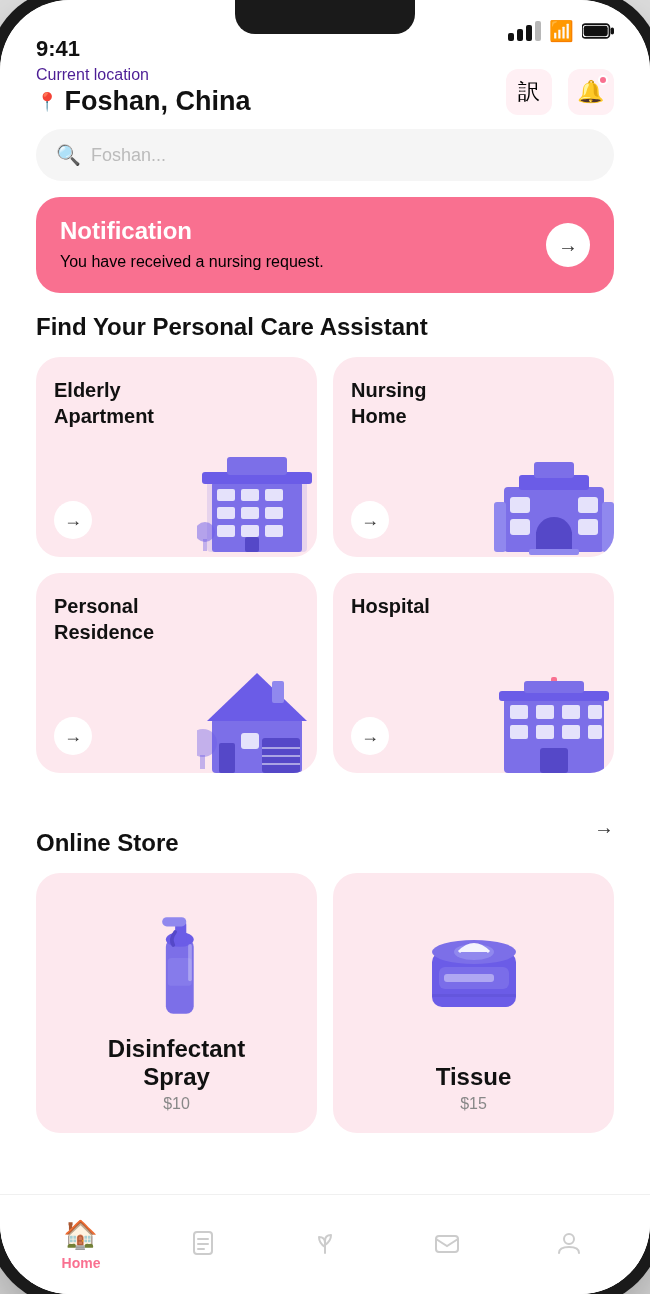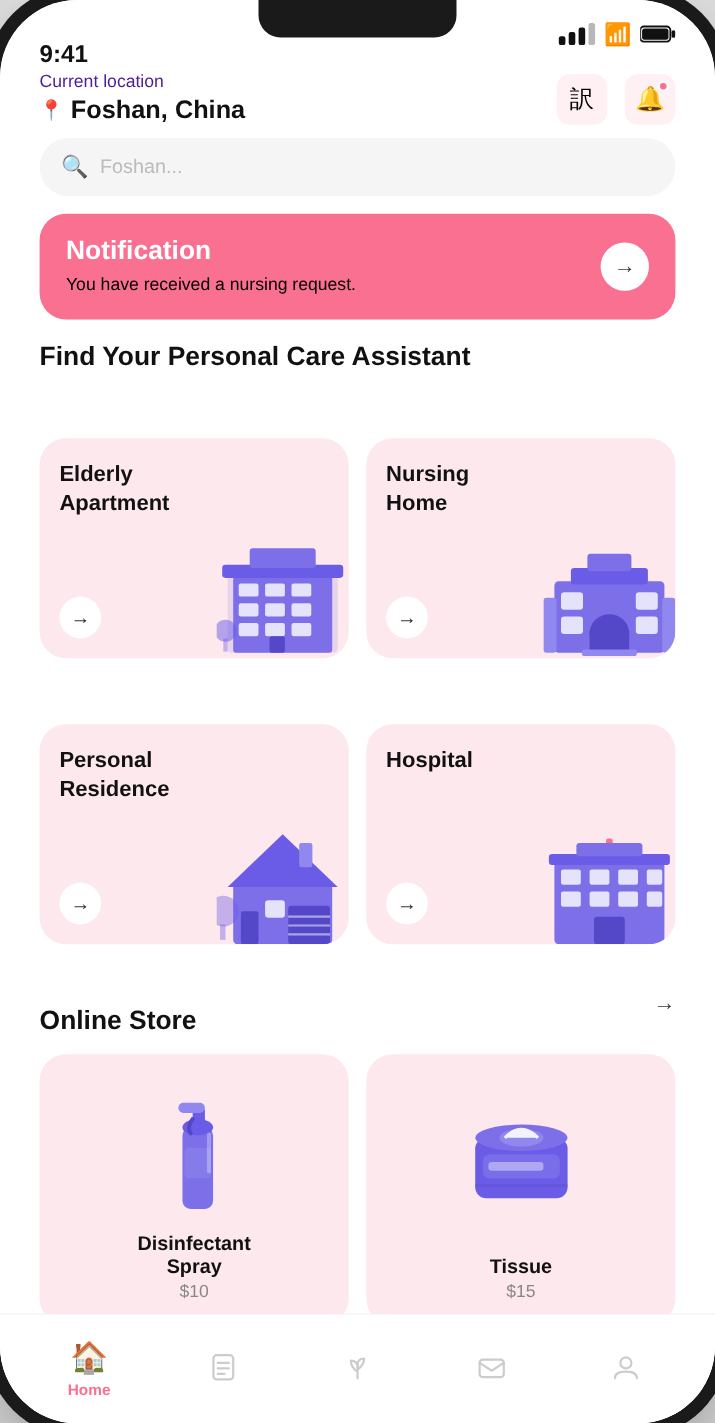--- a/index.html
+++ b/index.html
@@ -89,21 +89,21 @@
       font-weight: 400;
     }
     .location-row {
       display: flex;
       align-items: center;
       gap: 6px;
       margin-top: 2px;
     }
     .location-pin { color: #f97090; font-size: 18px; }
     .location-name {
-      font-size: 23px;
+      font-size: 27px;
       font-weight: 800;
       color: #111;
     }
     .header-icons {
       display: flex;
       gap: 16px;
       align-items: center;
     }
     .header-icon-btn {
       width: 46px; height: 46px;
@@ -182,21 +182,20 @@
       padding: 0 36px 24px;
     }
     .care-card {
       background: #fde8ee;
       border-radius: 24px;
       padding: 20px 18px 16px;
       position: relative;
       min-height: 200px;
       cursor: pointer;
       overflow: hidden;
-      margin-top: 44px;
     }
     .care-card-title {
       font-size: 20px;
       font-weight: 800;
       color: #111;
       line-height: 1.3;
       margin-bottom: 12px;
     }
     .care-card-arrow {
       width: 38px; height: 38px;
@@ -249,21 +248,21 @@
       cursor: pointer;
     }
     .store-illustration {
       flex: 1;
       display: flex;
       align-items: center;
       justify-content: center;
       margin-bottom: 12px;
     }
     .store-item-name {
-      font-size: 18px;
+      font-size: 24px;
       font-weight: 700;
       color: #111;
       text-align: center;
       margin-bottom: 4px;
     }
     .store-item-price {
       font-size: 16px;
       color: #888;
     }
     

